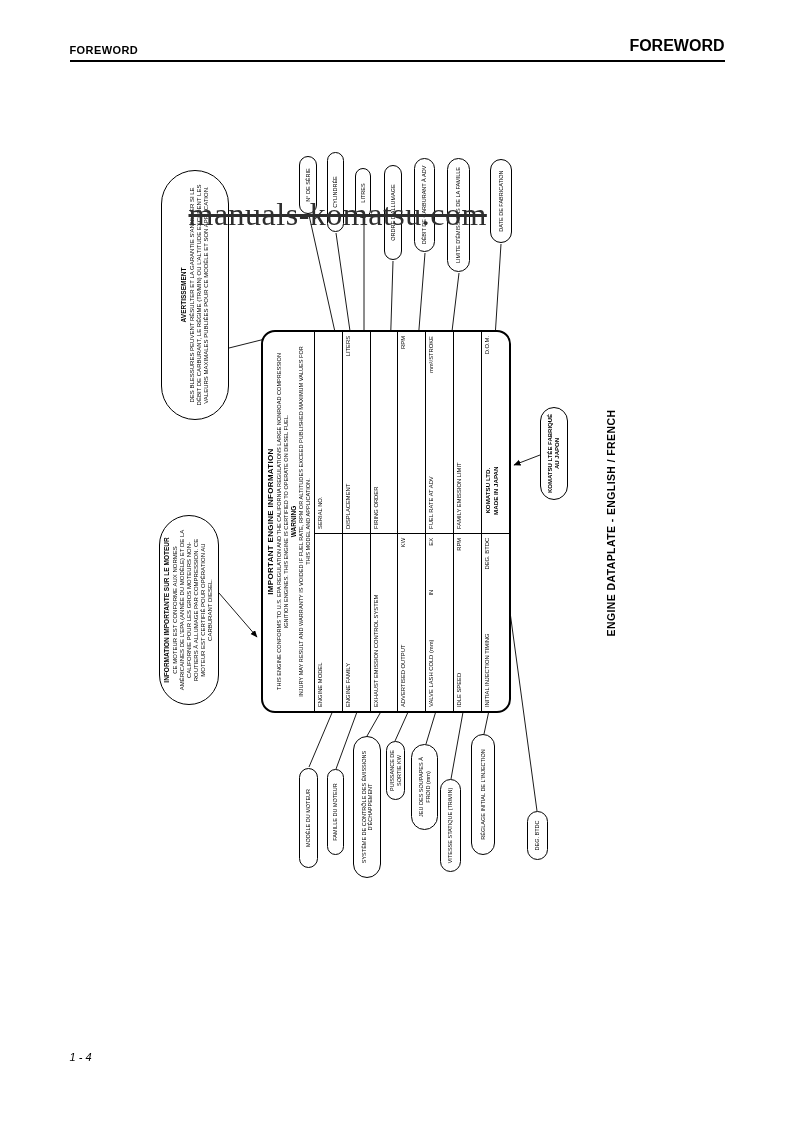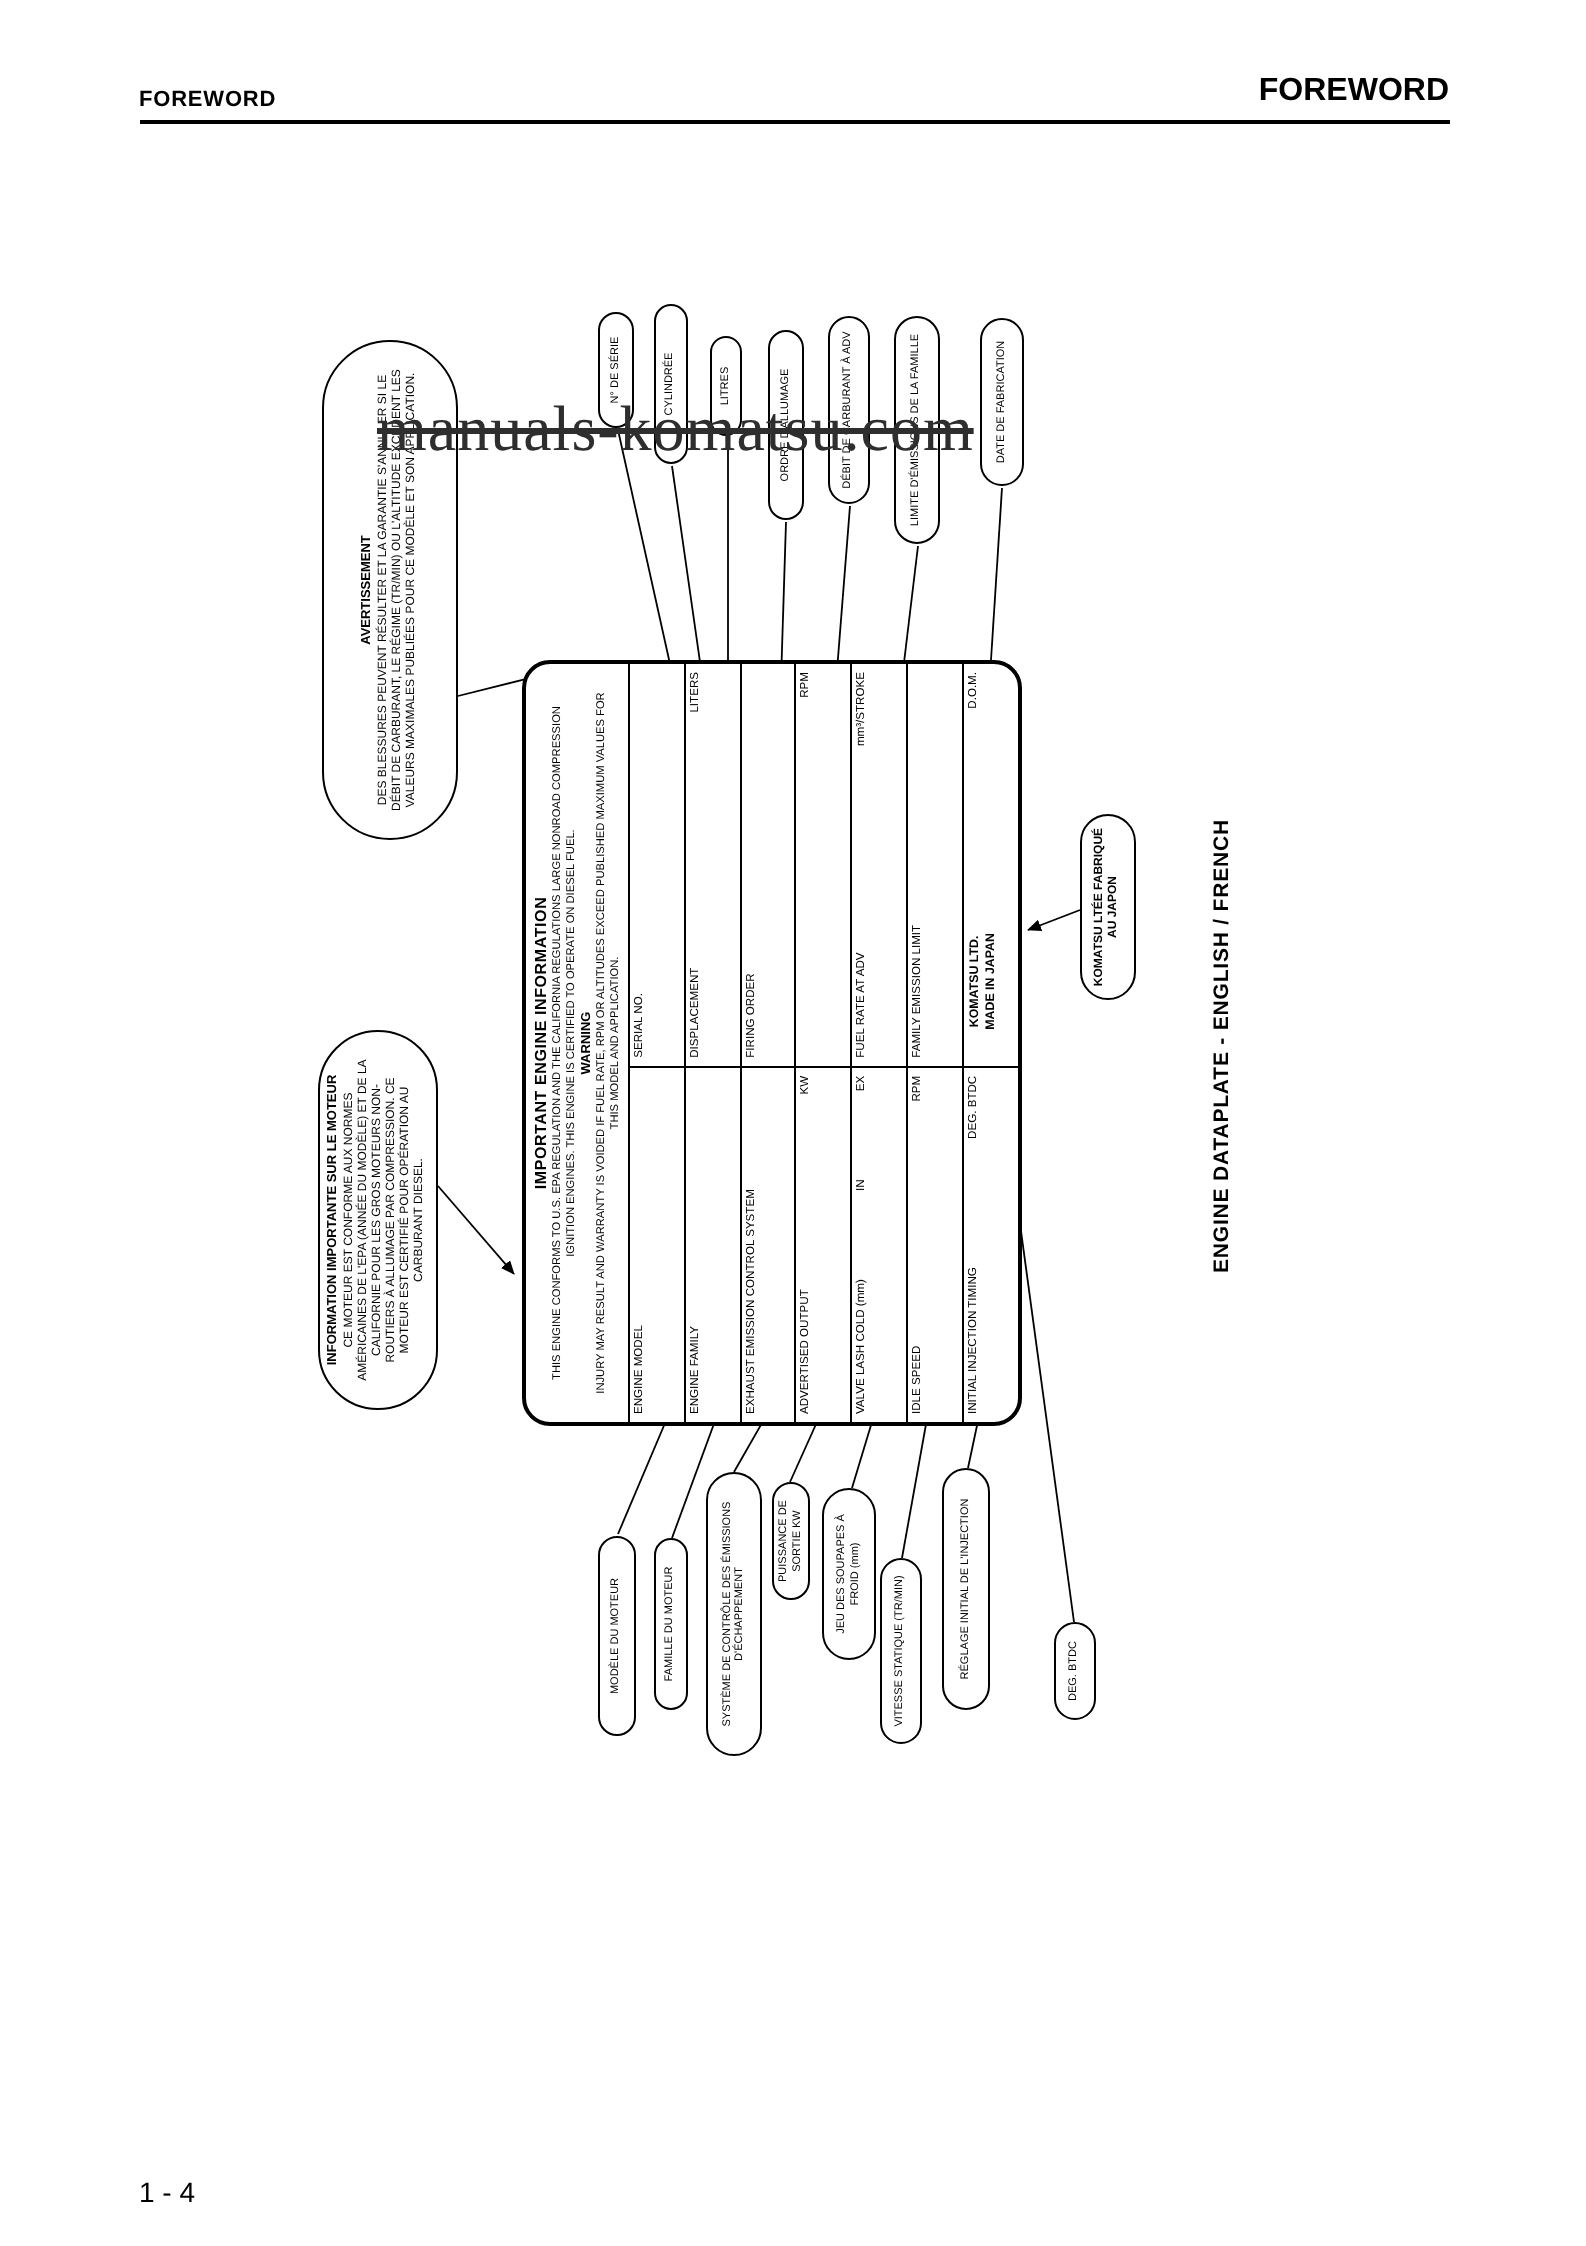--- a/index.html
+++ b/index.html
@@ -3,21 +3,21 @@
 <meta charset="utf-8">
 <style>
   html,body{margin:0;padding:0;background:#fff;}
   .page{position:relative;width:768px;height:1123px;background:#ffffff;
         font-family:"Liberation Sans",sans-serif;color:#000;overflow:hidden;margin:0 auto;}
 
   
   .header-left{position:absolute;left:57px;top:44px;font-size:11px;font-weight:bold;letter-spacing:.4px;}
   .header-right{position:absolute;right:56px;top:37px;font-size:16px;font-weight:bold;}
   .header-rule{position:absolute;left:57px;right:56px;top:60px;border-top:2.5px solid #000;height:0;}
-  .page-number{position:absolute;left:57px;top:1088px;font-size:14px;}
+  .page-number{position:absolute;left:57px;top:1051px;font-size:11px;font-style:italic;}
 
   
   .watermark{position:absolute;left:176px;top:196px;z-index:5;
              font-family:"Liberation Serif",serif;font-size:32px;color:#2e2e2e;
              text-decoration:line-through;letter-spacing:.5px;}
 
   
   .diagram{position:absolute;left:140px;top:148px;width:480px;height:745px;}
   .diagram-inner{position:absolute;left:0;top:0;width:745px;height:480px;
                  transform-origin:0 0;transform:translateY(745px) rotate(-90deg);}

